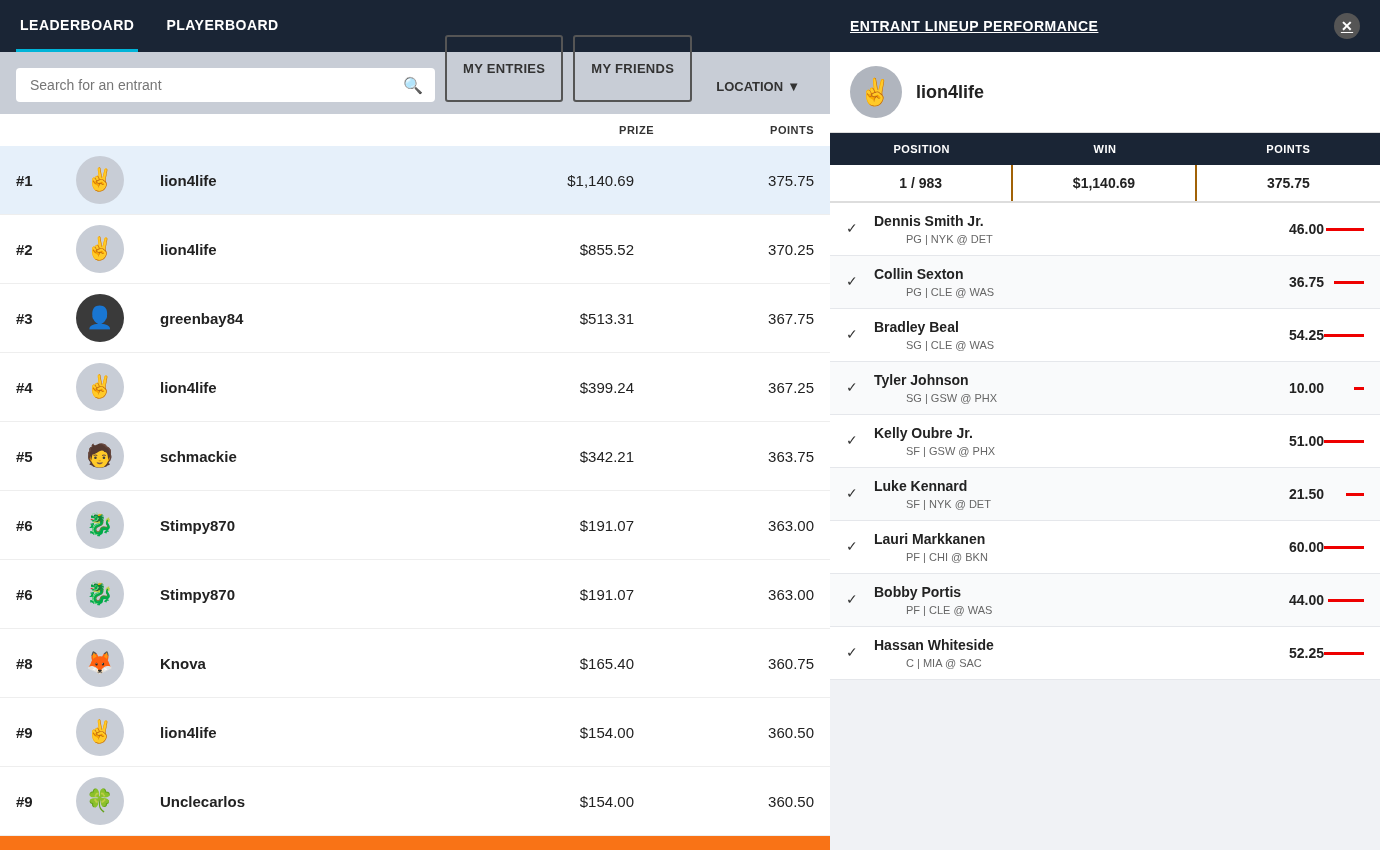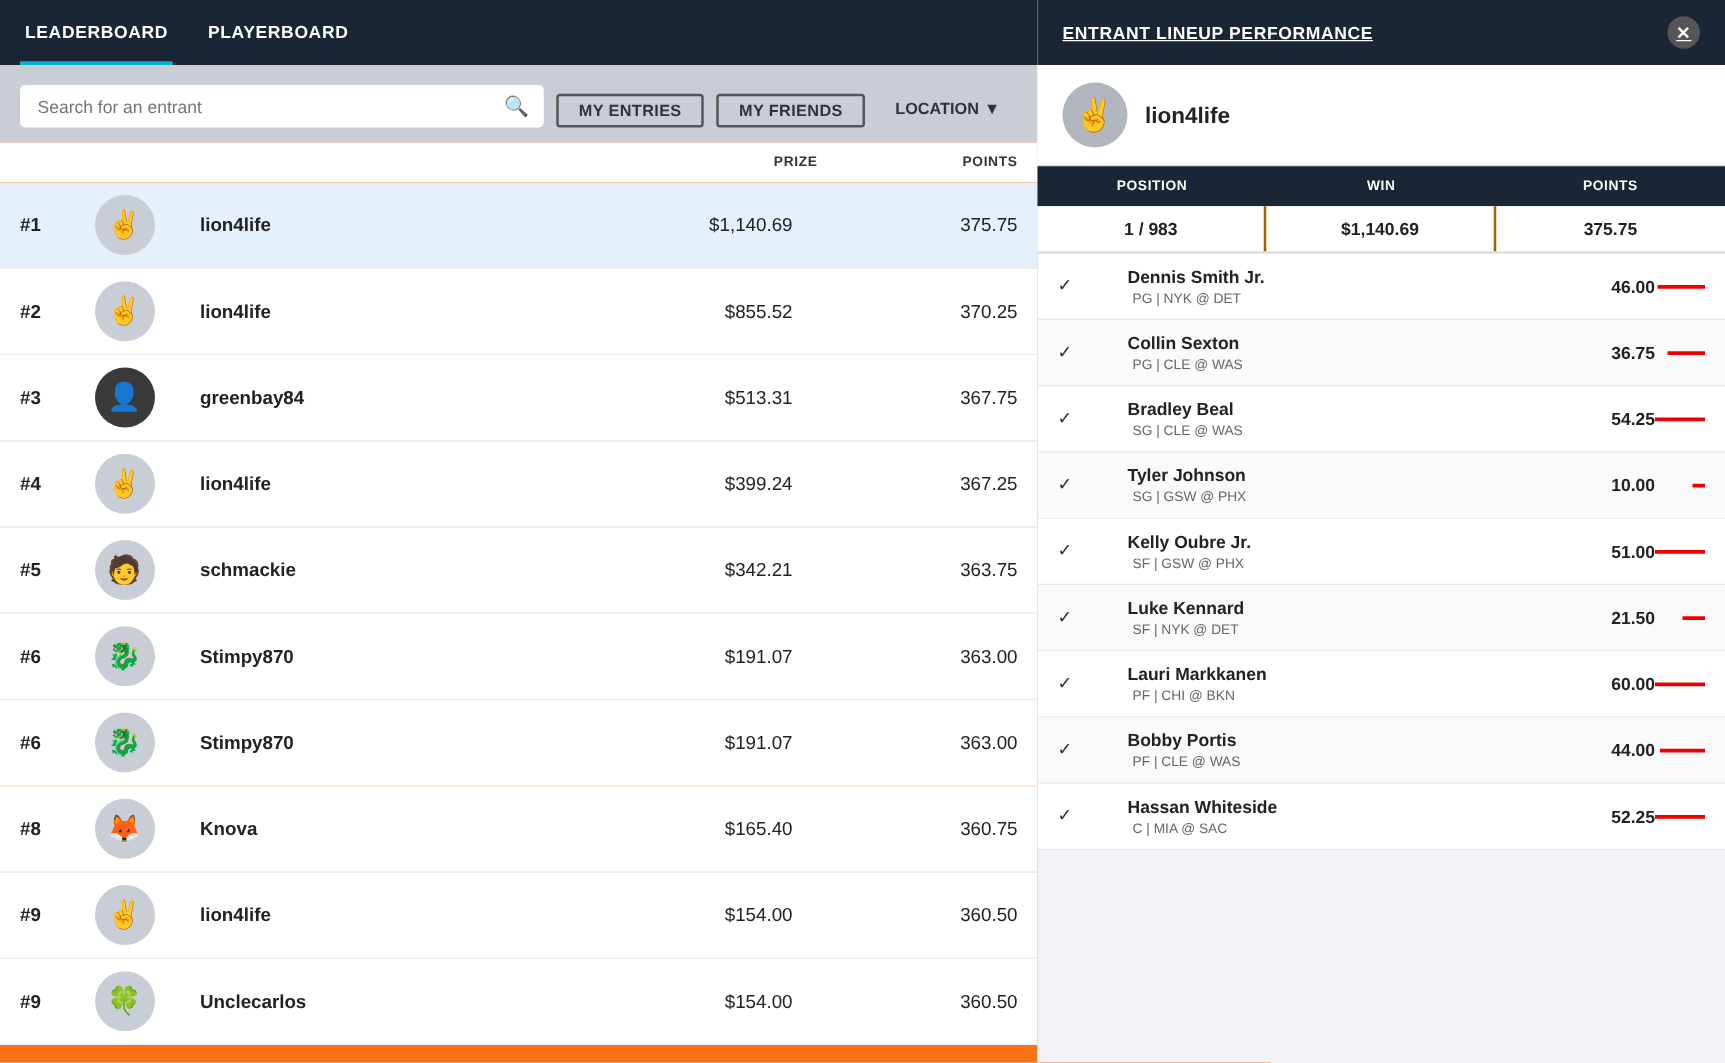--- a/index.html
+++ b/index.html
@@ -67,21 +67,21 @@
     }
     .search-icon {
       position: absolute;
       right: 12px;
       top: 50%;
       transform: translateY(-50%);
       color: #888;
       font-size: 16px;
     }
     .filter-btn {
-      padding: 4px 16px;
+      padding: 24px 16px;
       border: 2px solid #555;
       background: transparent;
       font-size: 13px;
       font-weight: 700;
       cursor: pointer;
       border-radius: 3px;
       color: #333;
       letter-spacing: 0.3px;
     }
     .location-btn {
@@ -276,21 +276,20 @@
       color: #333;
       font-size: 14px;
     }
     .player-info {
       flex: 1;
     }
     .player-name {
       font-size: 14px;
       font-weight: 700;
       color: #222;
-      margin-left: 28px;
     }
     .player-meta {
       font-size: 11px;
       color: #666;
       margin-top: 4px;
       padding-left: 32px;
     }
     .player-points {
       font-size: 14px;
       font-weight: 600;

